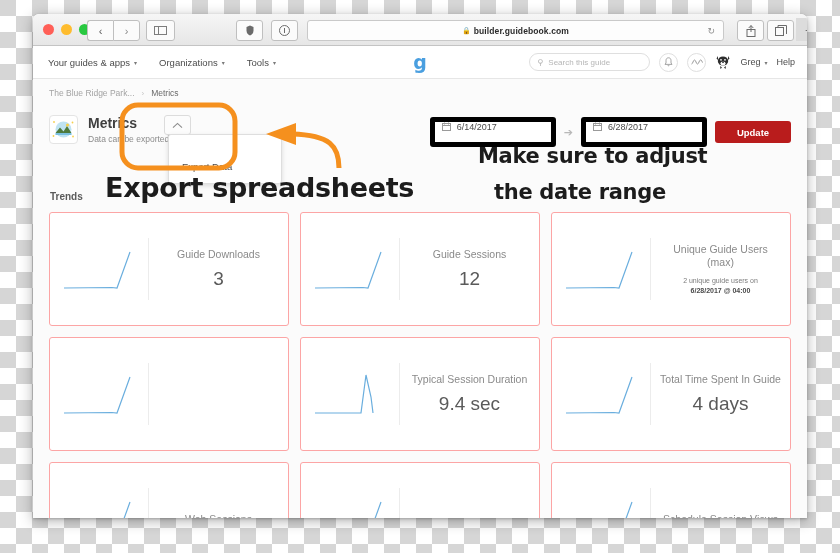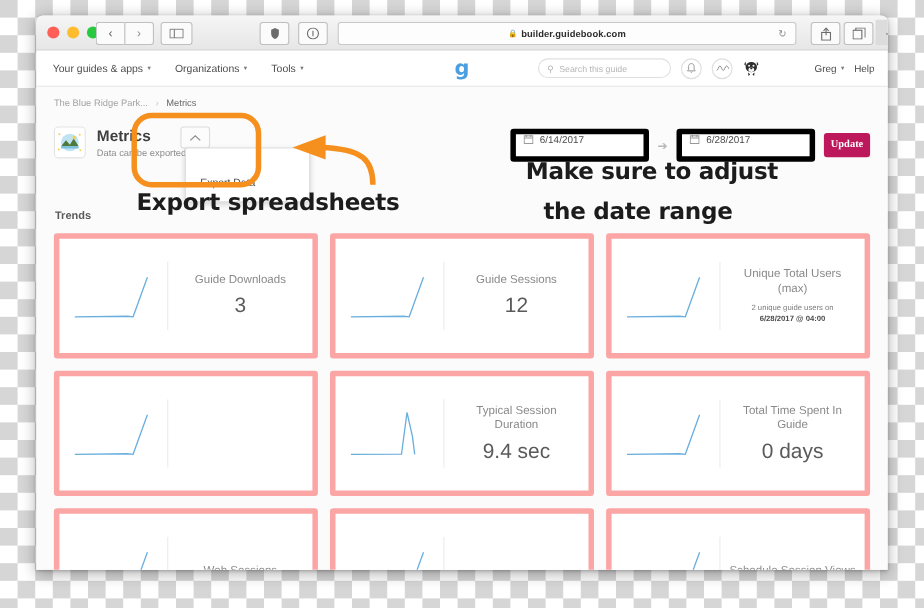--- a/index.html
+++ b/index.html
@@ -83,21 +83,21 @@
     width:105px;height:16px;border:1px solid #dfdfdf;border-radius:9px;
     display:flex;align-items:center;padding:0 7px;gap:5px;background:#fff;
   }
   .searchbox .sq{font-size:8px;color:#b1b1b1;}
   .searchbox .sp{font-size:8px;color:#b6b6b6;}
   .circ-btn{
     width:17px;height:17px;border-radius:50%;border:1px solid #dfdfdf;
     display:flex;align-items:center;justify-content:center;color:#8e8e8e;font-size:8px;background:#fff;
   }
   .avatar{width:16px;height:16px;display:flex;align-items:center;justify-content:center;}
-  .user-name{font-size:9px;color:#4c4c4c;display:flex;align-items:center;gap:4px;margin-left:40px;}
+  .user-name{font-size:9px;color:#4c4c4c;display:flex;align-items:center;gap:4px;}
   .help-link{font-size:9px;color:#4c4c4c;}
 
   
   .page{background:#fbfbfb;height:441px;position:relative;}
   .breadcrumb{
     position:absolute;left:16px;top:9px;display:flex;align-items:center;gap:7px;
     font-size:8.5px;
   }
   .bc-link{color:#a3a3a3;}
   .bc-sep{color:#c6c6c6;font-size:8px;}
@@ -125,46 +125,46 @@
 
   .daterange{position:absolute;right:16px;top:38px;display:flex;align-items:center;gap:8px;}
   .date-field{
     width:102px;height:20px;background:#fff;border:5px solid #000000;border-radius:3px;
     display:flex;align-items:flex-start;padding:0 7px;gap:6px;
   }
   .cal-ic{font-size:9px;color:#9a9a9a;line-height:9px;}
   .date-val{font-size:9px;color:#4b4b4b;}
   .arrow-right{color:#b8b8b8;font-size:11px;}
   .update-btn{
-    width:42px;height:22px;background:#be185d;border-radius:3px;color:#fff;
-    font-size:9.5px;font-weight:bold;display:flex;align-items:center;justify-content:center;font-family:Liberation Serif, serif;
+    width:76px;height:22px;background:#b91c1c;border-radius:3px;color:#fff;
+    font-size:9.5px;font-weight:bold;display:flex;align-items:center;justify-content:center;
   }
 
   .trends-label{position:absolute;left:17px;top:112px;font-size:10px;font-weight:bold;color:#5a5a5a;}
 
   .cards{position:absolute;left:16px;top:133px;width:742px;display:flex;flex-wrap:wrap;gap:11px;}
   .card{
-    width:240px;height:114px;background:#ffffff;border:5px solid #fca5a5;border-radius:3px;
+    width:240px;height:114px;background:#ffffff;border:1px solid #fca5a5;border-radius:3px;
     display:flex;align-items:center;box-sizing:border-box;
   }
   .spark{width:98px;display:flex;align-items:center;justify-content:center;}
   .divider{width:1px;height:62px;background:#ececec;}
   .card-body{flex:1;text-align:center;padding:0 8px;}
   .card-label{font-size:10.5px;color:#8a8a8a;line-height:13px;}
   .card-value{font-size:19px;color:#5a5a5a;margin-top:7px;}
   .card-note{font-size:7px;color:#7b7b7b;margin-top:7px;line-height:10px;}
   .card-note b{color:#4a4a4a;}
 
   
   .anno-layer{position:absolute;left:0;top:0;width:840px;height:553px;pointer-events:none;}
   .anno-text{
     position:absolute;font-family:"DejaVu Sans", sans-serif;
     color:#1c1c1c;font-weight:bold;letter-spacing:-.3px;
   }
-  #anno-export{left:124px;top:172px;font-size:21px;}
+  #anno-export{left:105px;top:172px;font-size:27px;}
   #anno-date1{left:478px;top:144px;font-size:21px;}
   #anno-date2{left:494px;top:180px;font-size:21px;}
 </style>
 </head>
 <body>
 
 <div id="root">
 
   <div class="browser">
 
@@ -367,21 +367,21 @@
             </div>
           </div>
           <div class="card">
             <div class="spark">
               <svg width="78" height="54" viewBox="0 0 78 54">
                 <path d="M4 46 L52 45.5 L57 46 L70 10" fill="none" stroke="#6aaede" stroke-width="1.2"></path>
               </svg>
             </div>
             <div class="divider"></div>
             <div class="card-body">
-              <div class="card-label">Unique Total Users (max)</div>
+              <div class="card-label">Unique Guide Users (max)</div>
               <div class="card-note"><span>2 unique guide users on</span><br><b>6/28/2017 @ 04:00</b></div>
             </div>
           </div>
           <div class="card">
             <div class="spark">
               <svg width="78" height="54" viewBox="0 0 78 54">
                 <path d="M4 46 L52 45.5 L57 46 L70 10" fill="none" stroke="#6aaede" stroke-width="1.2"></path>
               </svg>
             </div>
             <div class="divider"></div>
@@ -400,21 +400,21 @@
           </div>
           <div class="card">
             <div class="spark">
               <svg width="78" height="54" viewBox="0 0 78 54">
                 <path d="M4 46 L52 45.5 L57 46 L70 10" fill="none" stroke="#6aaede" stroke-width="1.2"></path>
               </svg>
             </div>
             <div class="divider"></div>
             <div class="card-body">
               <div class="card-label">Total Time Spent In Guide</div>
-              <div class="card-value">0 days</div>
+              <div class="card-value">4 days</div>
             </div>
           </div>
           <div class="card">
             <div class="spark">
               <svg width="78" height="54" viewBox="0 0 78 54">
                 <path d="M4 46 L52 45.5 L57 46 L70 10" fill="none" stroke="#6aaede" stroke-width="1.2"></path>
               </svg>
             </div>
             <div class="divider"></div>
             <div class="card-body">

